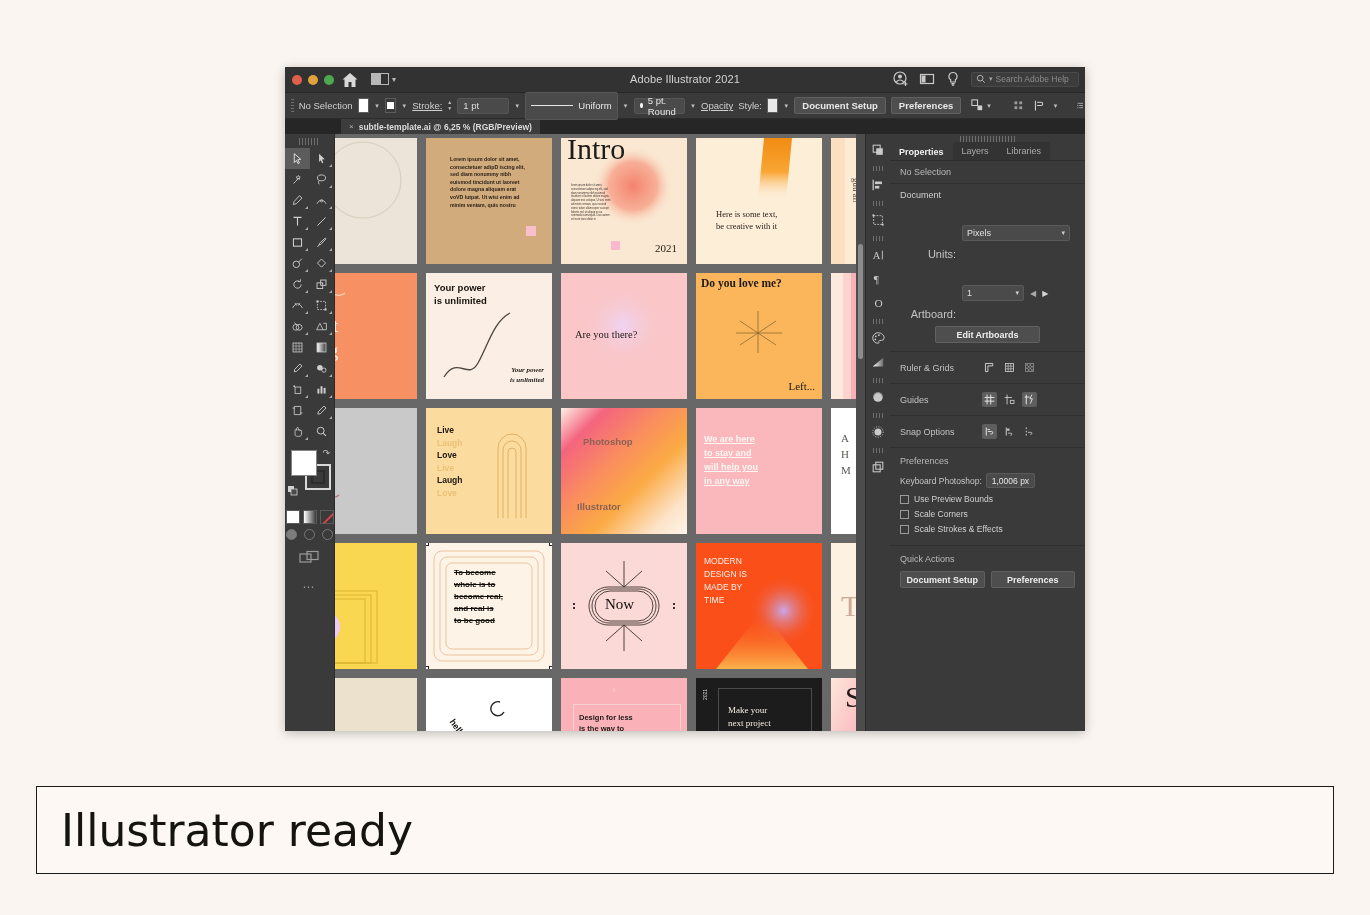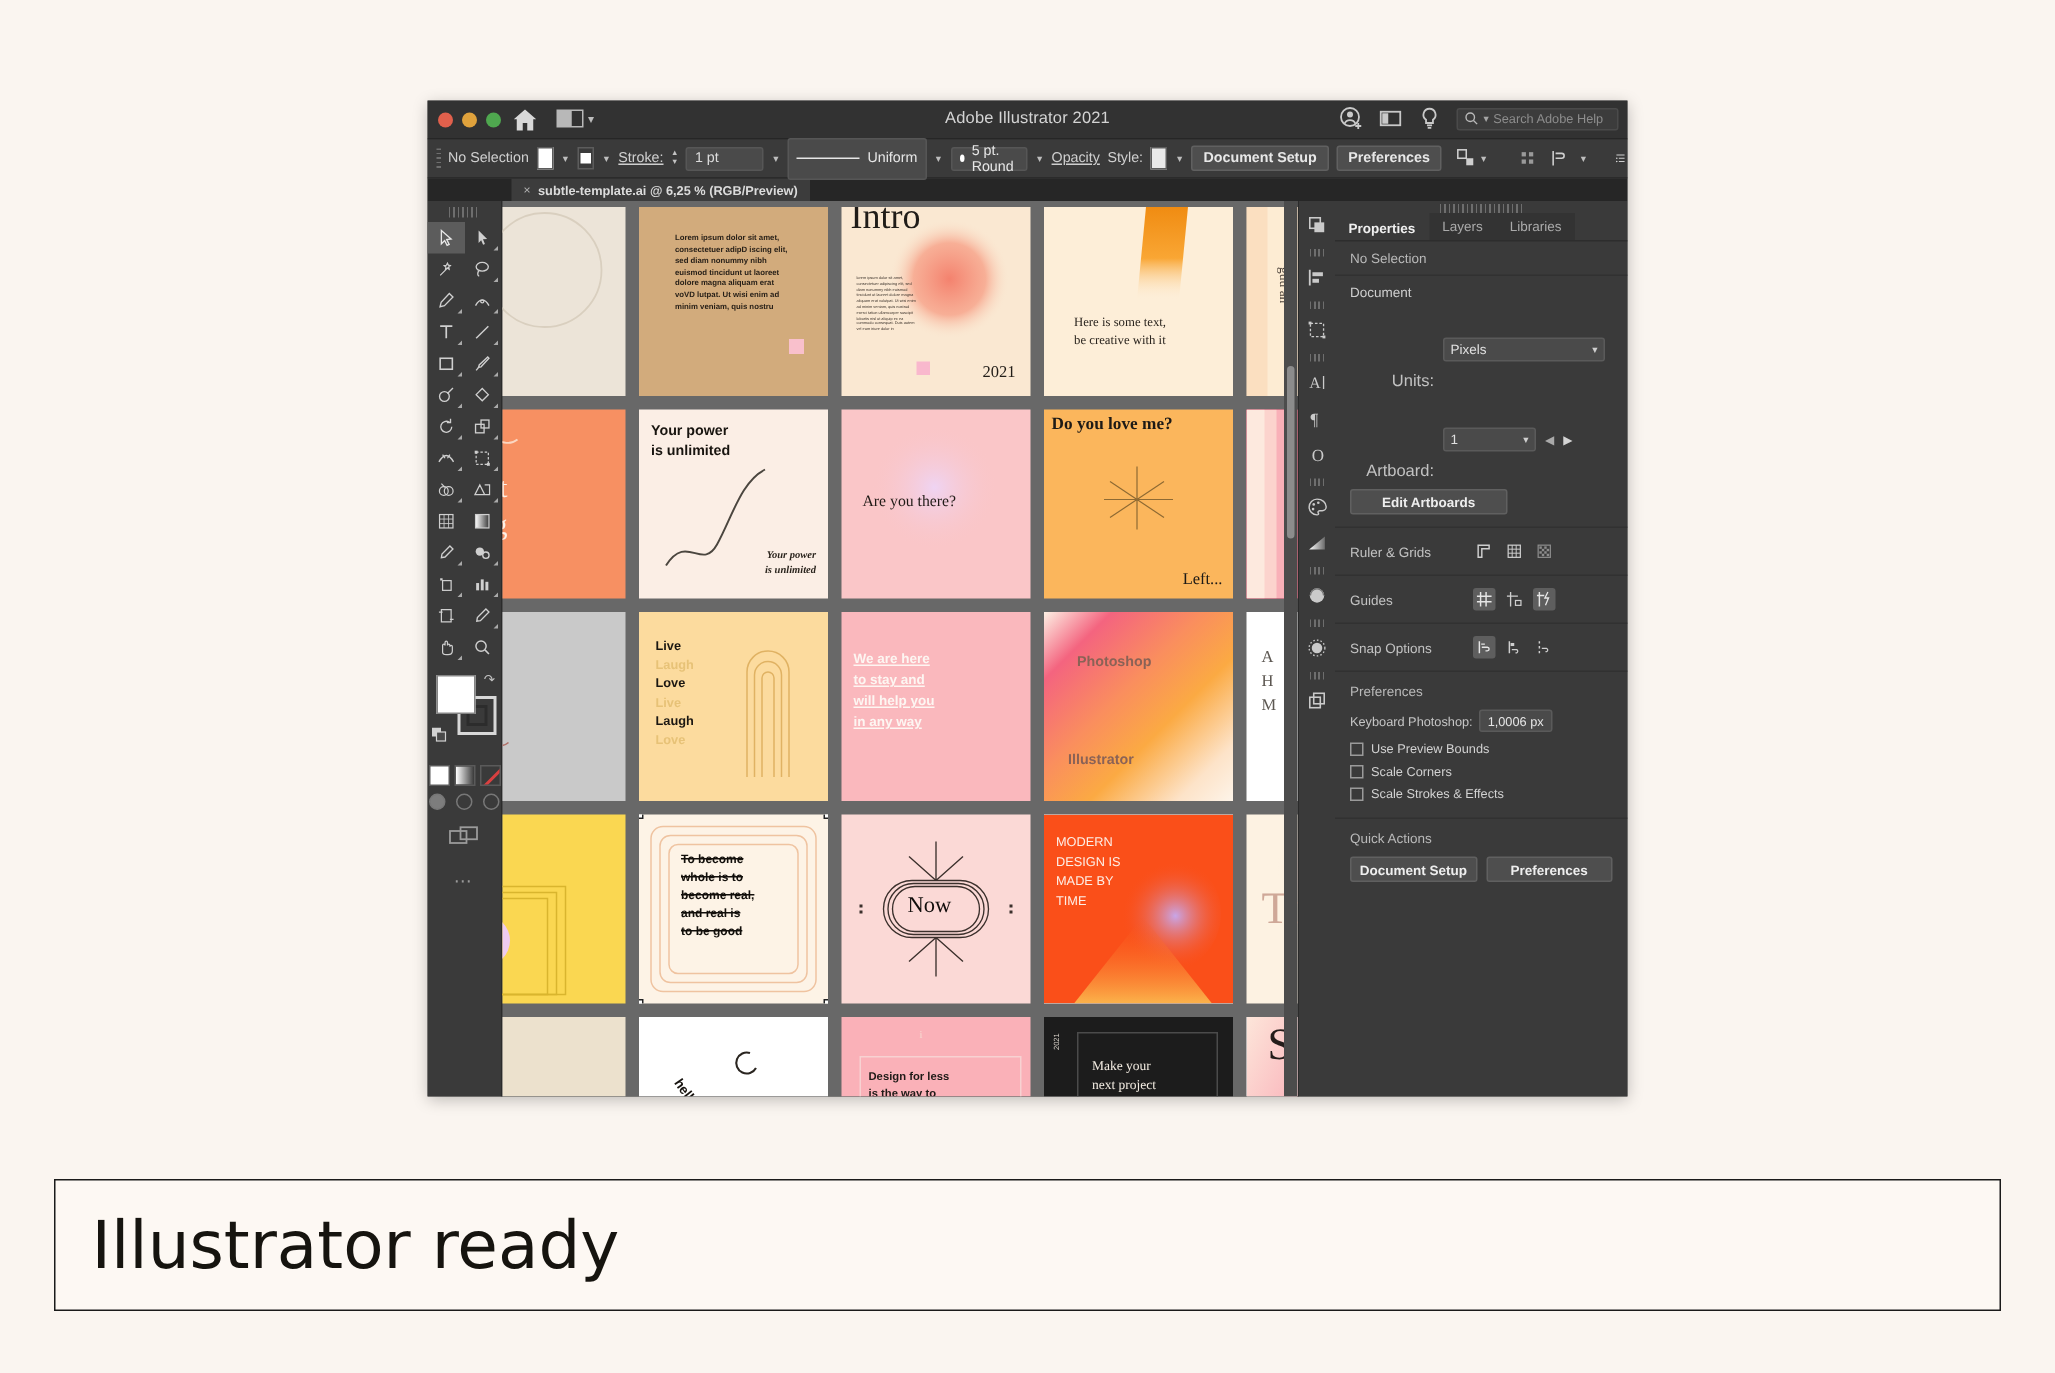--- a/index.html
+++ b/index.html
@@ -578,21 +578,21 @@
             <svg class="art" viewBox="0 0 126 126">
                 <defs>
                   <radialGradient id="ra3">
                     <stop offset="0" stop-color="#f4826e"></stop>
                     <stop offset="0.6" stop-color="#f7a58c" stop-opacity=".85"></stop>
                     <stop offset="1" stop-color="#fae8d2" stop-opacity="0"></stop>
                   </radialGradient>
                 </defs>
                 <circle cx="72" cy="48" r="40" fill="url(#ra3)"></circle>
               </svg>
-            <div class="t" style="left:6px;top:-6px;font-family:'Liberation Serif',serif;font-size:24px;color:#201c18;">Intro</div>
+            <div class="t" style="left:6px;top:-6px;font-family:'Liberation Serif',serif;font-size:30px;color:#201c18;">Intro</div>
             <div class="t" style="left:10px;top:46px;width:42px;font-size:2.6px;line-height:3.8px;color:#3c332b;">
               lorem ipsum dolor sit amet, consectetuer adipiscing elit, sed diam nonummy nibh euismod tincidunt ut laoreet dolore magna aliquam erat volutpat. Ut wisi enim ad minim veniam, quis nostrud exerci tation ullamcorper suscipit lobortis nisl ut aliquip ex ea commodo consequat. Duis autem vel eum iriure dolor in
             </div>
             <div style="position:absolute;left:50px;bottom:14px;width:9px;height:9px;background:#f9b8cd;"></div>
             <div class="t" style="right:10px;bottom:10px;font-family:'Liberation Serif',serif;font-size:11px;color:#221d18;">2021</div>
           </div>
 
           <div class="ab" style="background:#fdeed8">
             <svg class="art" viewBox="0 0 126 126">
                 <defs>
@@ -690,48 +690,48 @@
                   <path d="M82 110V44a4 4 0 018 0v66"></path>
                 </g>
               </svg>
             <div class="t" style="left:11px;top:16px;font-size:8.5px;line-height:12.6px;font-weight:bold;">
               <div style="color:#1b1712;">Live</div>
               <div style="color:#edc徐;color:#e7c277;">Laugh</div>
               <div style="color:#1b1712;">Love</div>
               <div style="color:#e7c277;">Live</div>
               <div style="color:#1b1712;">Laugh</div>
               <div style="color:#e7c277;">Love</div>
-            </div>
-          </div>
-
-          <div class="ab" style="background:#fab8bd">
-            <div class="t" style="left:8px;top:24px;font-size:9px;line-height:14px;font-weight:bold;color:#fdf6f2;text-decoration:underline;">
-              <div>We are here</div>
-              <div>to stay and</div>
-              <div>will help you</div>
-              <div>in any way</div>
             </div>
           </div>
 
           <div class="ab">
             <svg class="art" viewBox="0 0 126 126">
                 <defs>
                   <linearGradient id="gc3" x1="0" y1="0" x2="1" y2="1">
                     <stop offset="0" stop-color="#fdf0e4"></stop>
                     <stop offset="0.18" stop-color="#f4647f"></stop>
                     <stop offset="0.42" stop-color="#fa8e5e"></stop>
                     <stop offset="0.62" stop-color="#fbaa43"></stop>
                     <stop offset="0.85" stop-color="#fde3c8"></stop>
                     <stop offset="1" stop-color="#fdf4e9"></stop>
                   </linearGradient>
                 </defs>
                 <rect width="126" height="126" fill="url(#gc3)"></rect>
               </svg>
             <div class="t" style="left:22px;top:28px;font-weight:bold;font-size:9.5px;color:#8a6256;">Photoshop</div>
             <div class="t" style="left:16px;bottom:22px;font-weight:bold;font-size:9.5px;color:#8a6256;">Illustrator</div>
+          </div>
+
+          <div class="ab" style="background:#fab8bd">
+            <div class="t" style="left:8px;top:24px;font-size:9px;line-height:14px;font-weight:bold;color:#fdf6f2;text-decoration:underline;">
+              <div>We are here</div>
+              <div>to stay and</div>
+              <div>will help you</div>
+              <div>in any way</div>
+            </div>
           </div>
 
           <div class="ab" style="background:#ffffff">
             <div class="t" style="left:10px;top:22px;font-family:'Liberation Serif',serif;font-size:11px;line-height:16px;color:#5d5852;">
               <div>A</div>
               <div>H</div>
               <div>M</div>
             </div>
           </div>
 
@@ -984,21 +984,21 @@
           </div>
           <div class="p-row">
             <div class="k">Artboard:</div>
             <div class="p-select" style="width:62px;">
               <span>1</span>
               <span style="font-size:7px;color:#cfcfcf;">▾</span>
             </div>
             <span style="color:#a9a9a9;font-size:8px;">◀</span>
             <span style="color:#d4d4d4;font-size:8px;">▶</span>
           </div>
-          <div class="p-row" style="margin-bottom:2px;">
+          <div class="p-row" style="justify-content:center;margin-bottom:2px;">
             <div class="p-btn" style="width:105px;">Edit Artboards</div>
           </div>
         </div>
 
         <div class="p-sec" style="padding-top:8px;padding-bottom:8px;">
           <div class="p-row" style="margin-bottom:0;">
             <div style="color:#c2c2c2;font-size:9px;width:76px;">Ruler &amp; Grids</div>
             <div class="p-icons">
               <div class="p-ib">
                   <svg width="13" height="13" viewBox="0 0 16 16">

